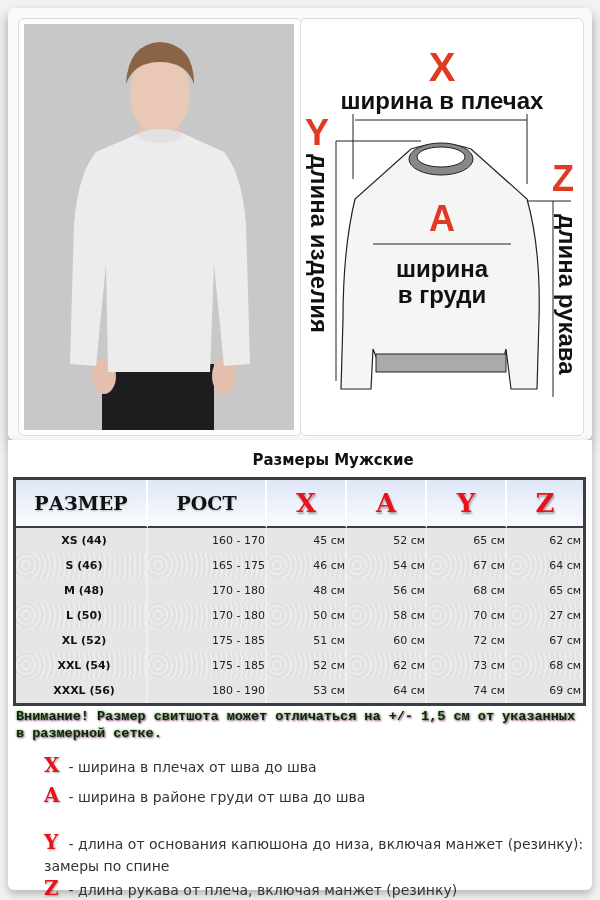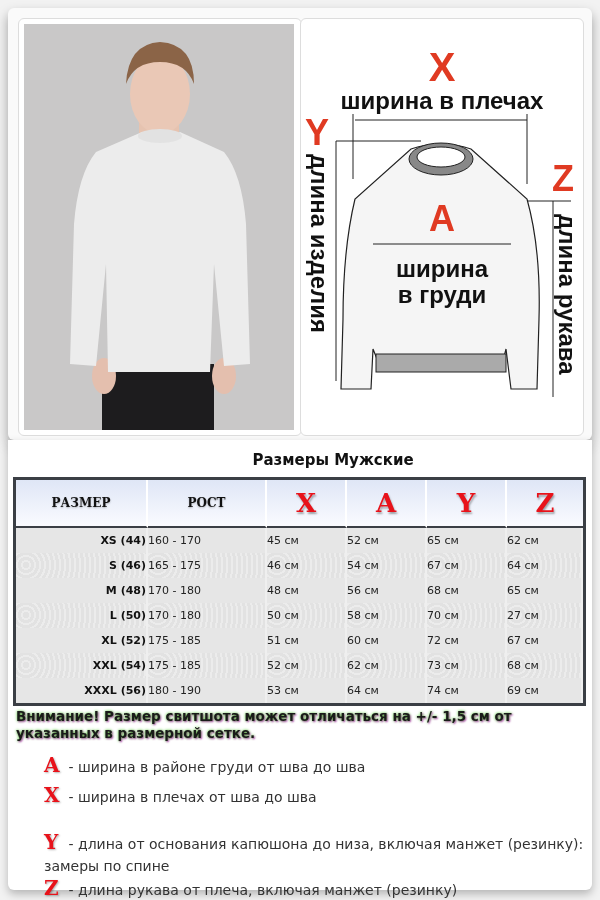--- a/index.html
+++ b/index.html
@@ -44,34 +44,35 @@
       border: 3px solid #3b3f45;
       background: #e6e6e6;
     }
     table.sizes th {
       height: 46px; border-bottom: 2px solid #3b3f45;
       background: linear-gradient(#dfe6f6, #fafbff);
       font-family: "DejaVu Serif", serif; font-weight: bold;
       border-right: 2px solid #fff;
       padding: 0;
     }
-    table.sizes th.txt { font-size: 12px; color: #111; text-shadow: 0 1px 2px rgba(0,0,0,0.25); }
+    table.sizes th.txt { font-size: 19px; color: #111; text-shadow: 0 1px 2px rgba(0,0,0,0.25); }
     table.sizes th.letter { font-size: 26px; color: #e8121a; text-shadow: 1px 2px 2px rgba(0,0,0,0.35); }
     table.sizes td {
-      height: 25px; font-size: 11px; color: #222; text-align: left; padding: 0;
+      height: 25px; font-size: 11px; color: #222; text-align: right; padding: 0;
       border-right: 2px solid #efefef;
     }
     table.sizes tr:nth-child(even) td {
       background: repeating-radial-gradient(circle at 10px 12px, #e2e2e2 0 3px, #ececec 3px 5px);
     }
-    table.sizes td.size { text-align: right; padding-left: 6px; font-weight: bold; color: #111; }
+    table.sizes td.size { text-align: center; padding-left: 6px; font-weight: bold; color: #111; }
     .warning {
       position: absolute; left: 16px; top: 708px; width: 570px;
       font-weight: bold; font-size: 13.5px; line-height: 17px; color: #1a1a1a;
       text-shadow: 0 0 3px #4bd32a, 1px 1px 2px #c226c8;
+      font-family: Liberation Mono, monospace;
     }
     .legend { position: absolute; left: 44px; top: 754px; width: 540px; font-size: 14px; color: #333; }
     .legend .row { line-height: 22px; margin-bottom: 6px; }
     .legend .row.tight { margin-bottom: 0; margin-top: 23px; }
     .legend .L {
       font-family: "DejaVu Serif", serif; font-weight: bold; color: #e8121a;
       font-size: 20px; text-shadow: 1px 1px 2px rgba(0,0,0,0.3);
       display: inline-block; width: 20px;
     }
     
@@ -204,26 +205,26 @@
       <td>74 см</td>
       <td>69 см</td>
     </tr>
   </tbody>
 </table>
 
 <div class="warning">Внимание! Размер свитшота может отличаться на +/- 1,5 см от указанных в размерной сетке.</div>
 
 <div class="legend">
   <div class="row">
+    <span class="L">X</span>
+    <span>- ширина в плечах от шва до шва</span>
+  </div>
+  <div class="row">
     <span class="L">A</span>
     <span>- ширина в районе груди от шва до шва</span>
-  </div>
-  <div class="row">
-    <span class="L">X</span>
-    <span>- ширина в плечах от шва до шва</span>
   </div>
   <div class="row tight">
     <span class="L">Y</span>
     <span>- длина от основания капюшона до низа, включая манжет (резинку): замеры по спине</span>
   </div>
   <div class="row">
     <span class="L">Z</span>
     <span>- длина рукава от плеча, включая манжет (резинку)</span>
   </div>
 </div>

